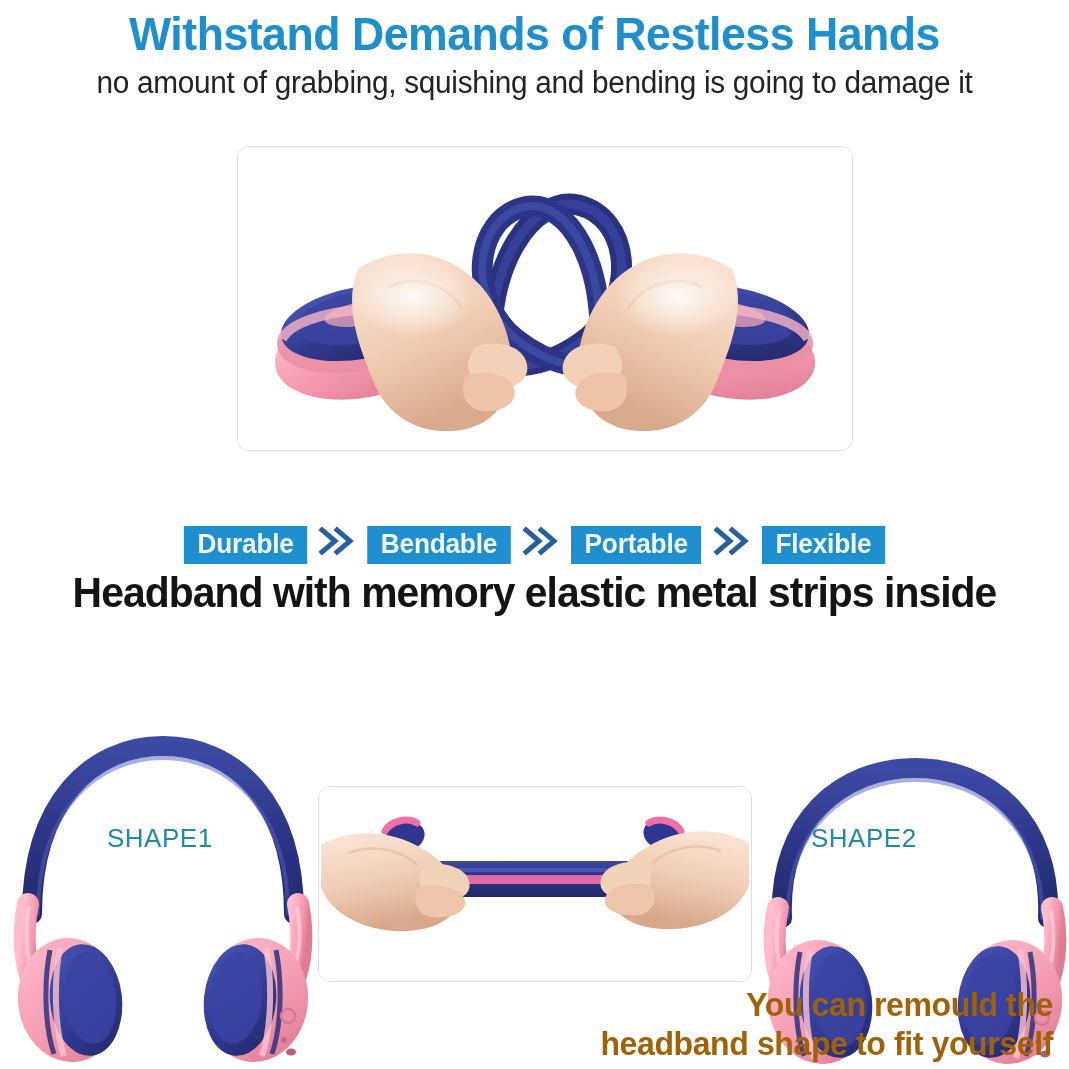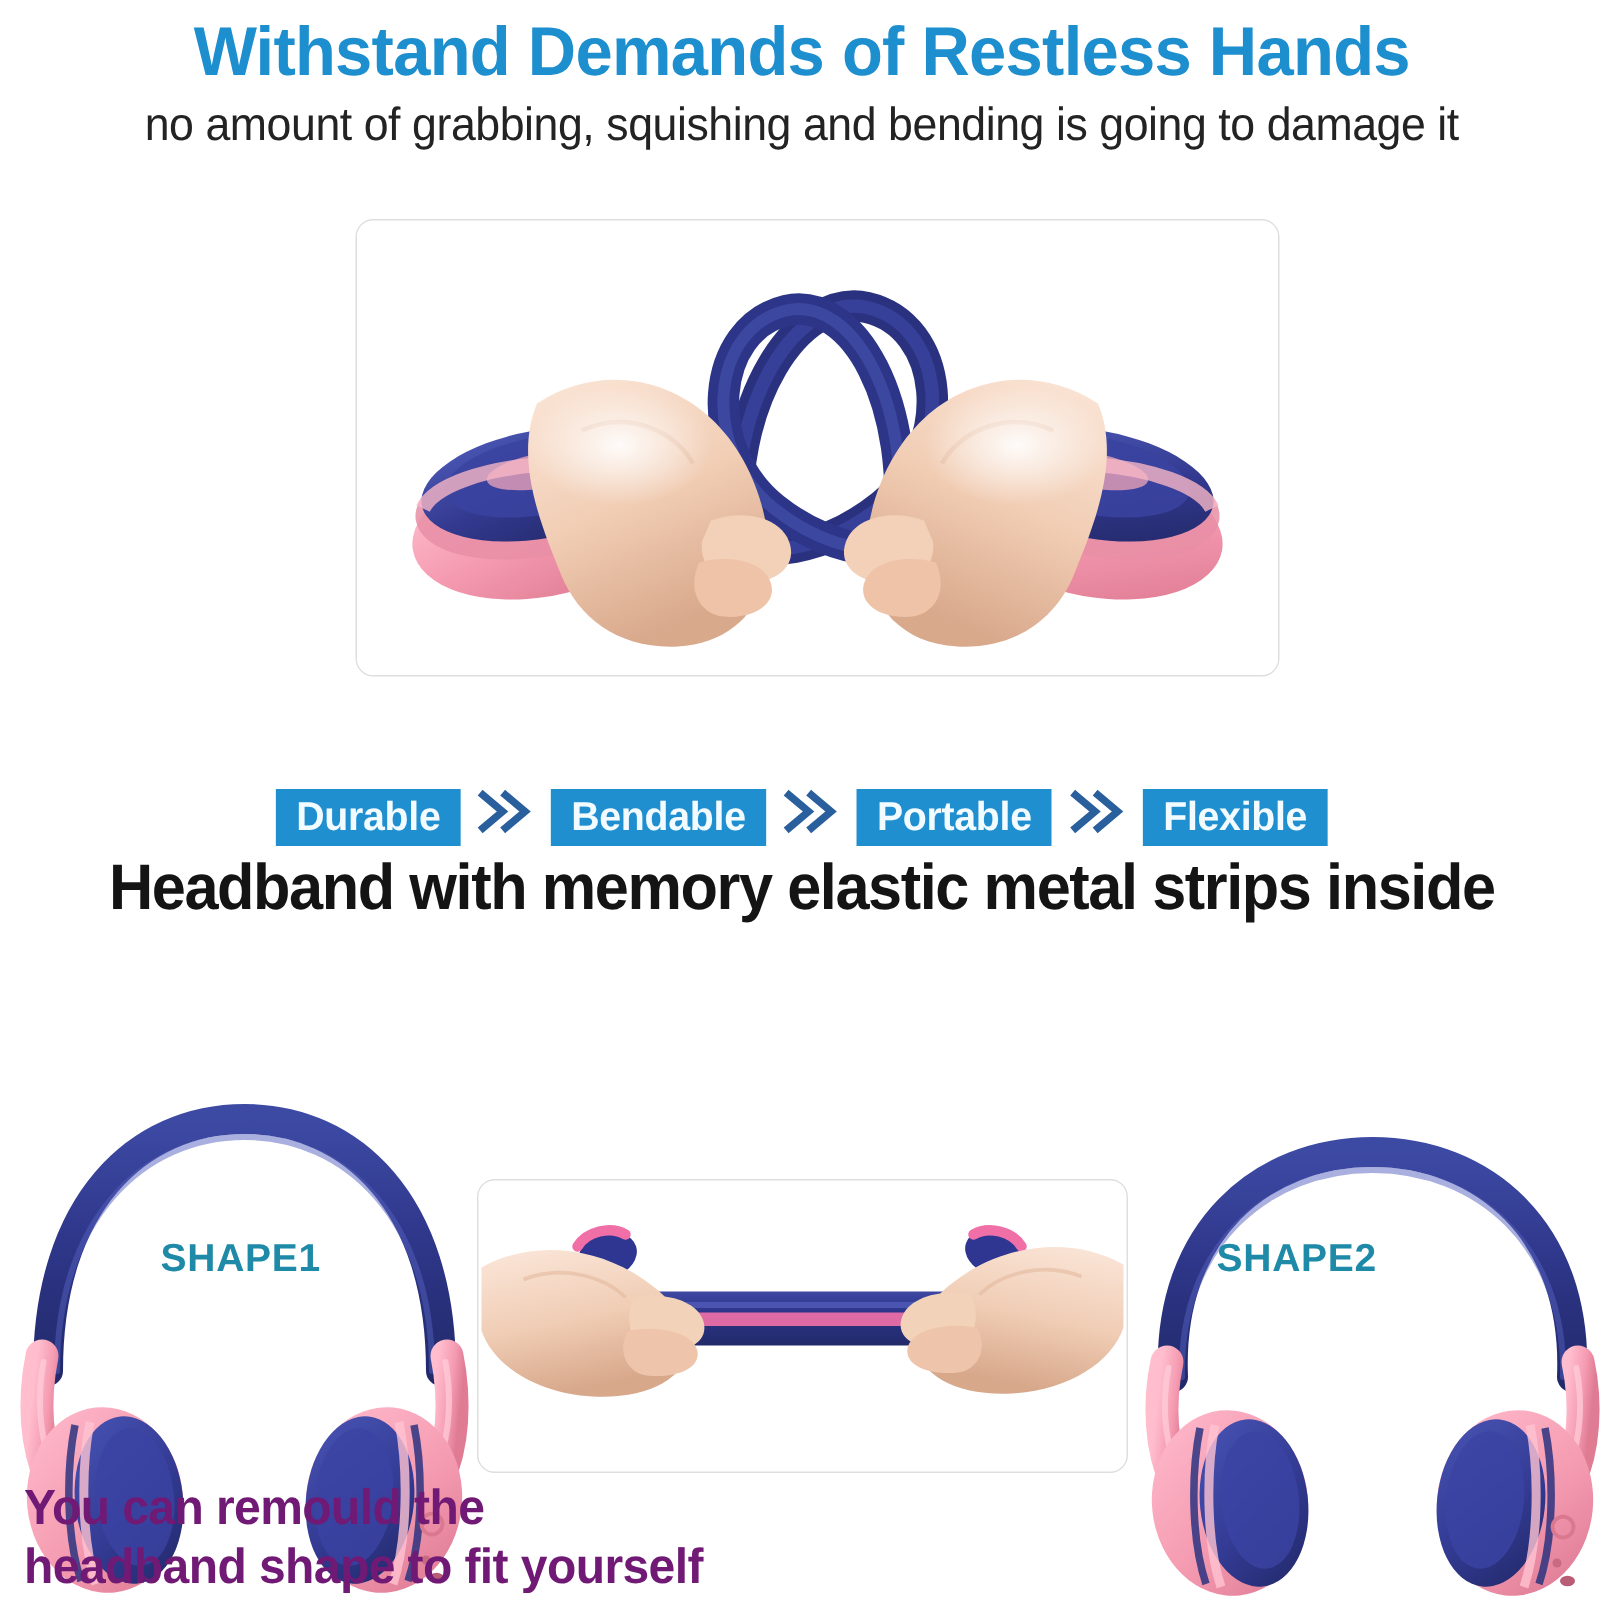--- a/index.html
+++ b/index.html
@@ -80,34 +80,34 @@
     font-size:43px;line-height:50px;
     font-weight:bold;color:#141414;
     letter-spacing:-1px;
     transform:scaleX(0.95);
     white-space:nowrap;
   }
 
   
   .shape-label{
     position:absolute;
-    font-size:26px;font-weight:bold;
+    font-size:26px;font-weight:normal;
     color:#1f8aa8;
     letter-spacing:0.5px;
     white-space:nowrap;
   }
   #shape1-label{left:107px;top:823px;}
   #shape2-label{left:811px;top:823px;}
 
   
   .caption{
     position:absolute;left:0;top:985px;width:1069px;
-    text-align:left;
+    text-align:right;
     font-size:33px;line-height:39px;
-    font-weight:bold;color:#701a75;
+    font-weight:bold;color:#a16207;
     letter-spacing:-0.4px;
   }
   .caption span{display:block;transform:scaleX(0.97);white-space:nowrap;}
 
   
   .hp{position:absolute;}
   #hp-left{left:8px;top:728px;width:310px;height:341px;}
   #hp-right{left:760px;top:728px;width:310px;height:341px;}
   svg{display:block;}
 </style>

